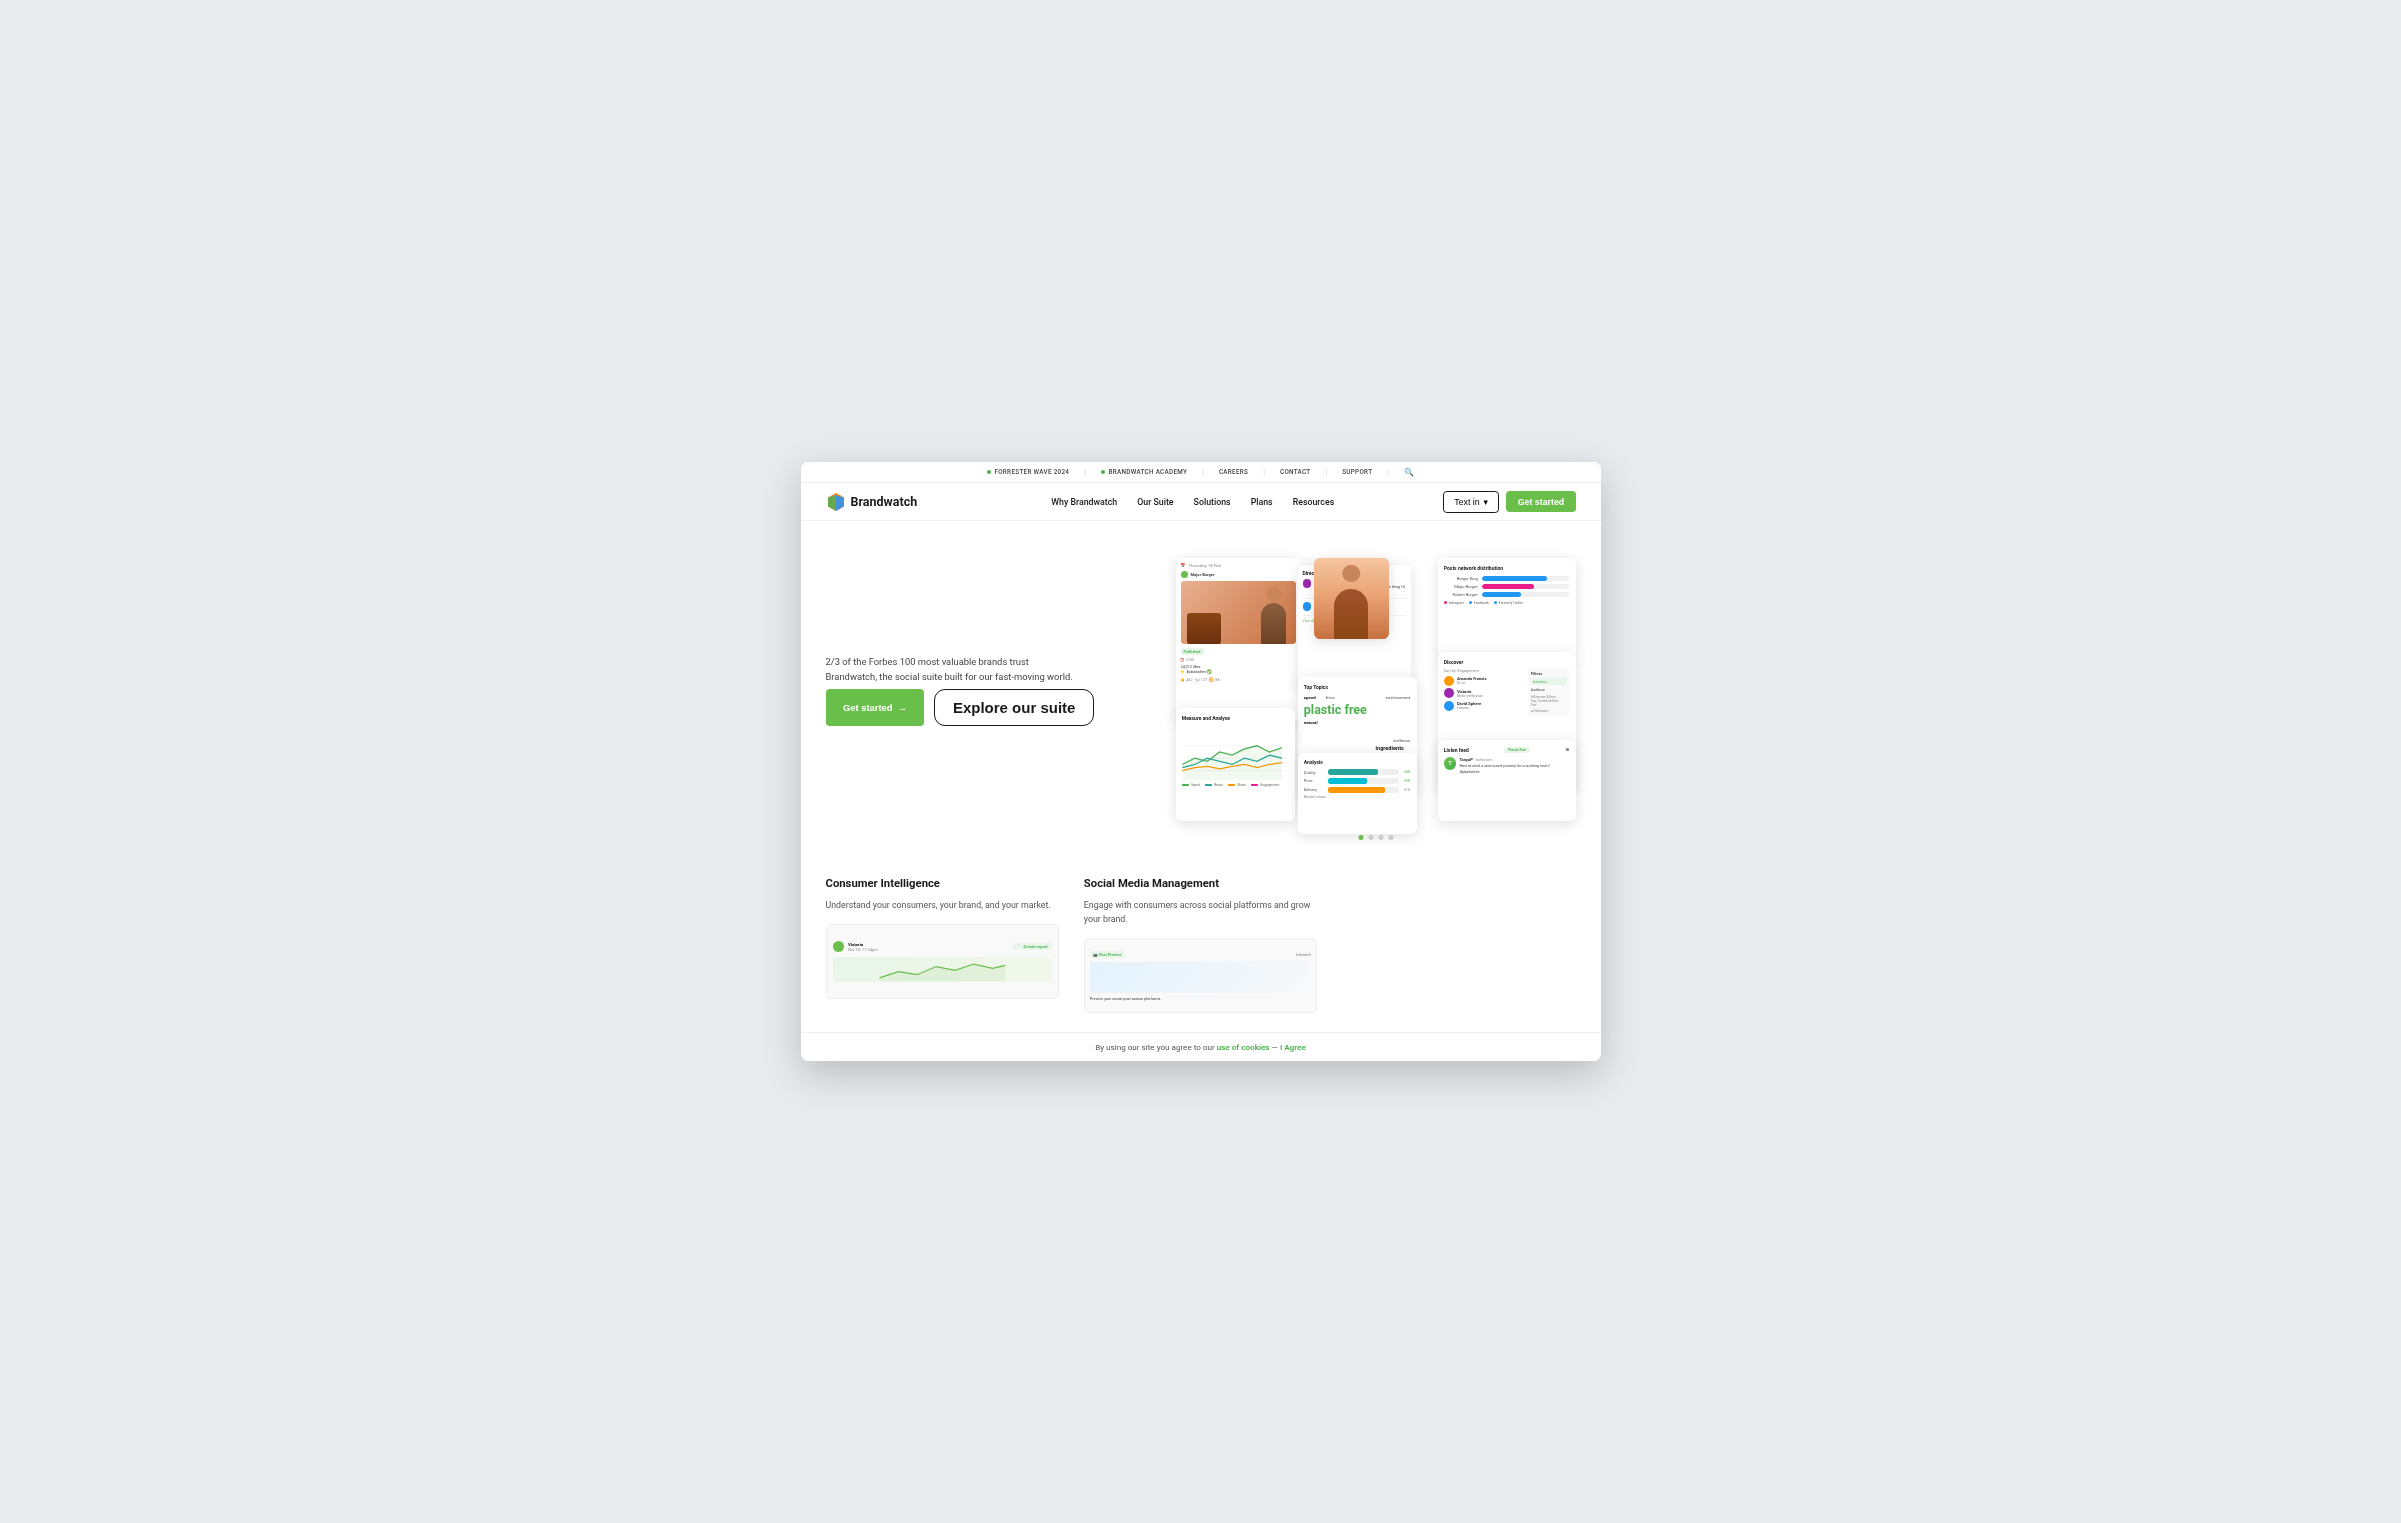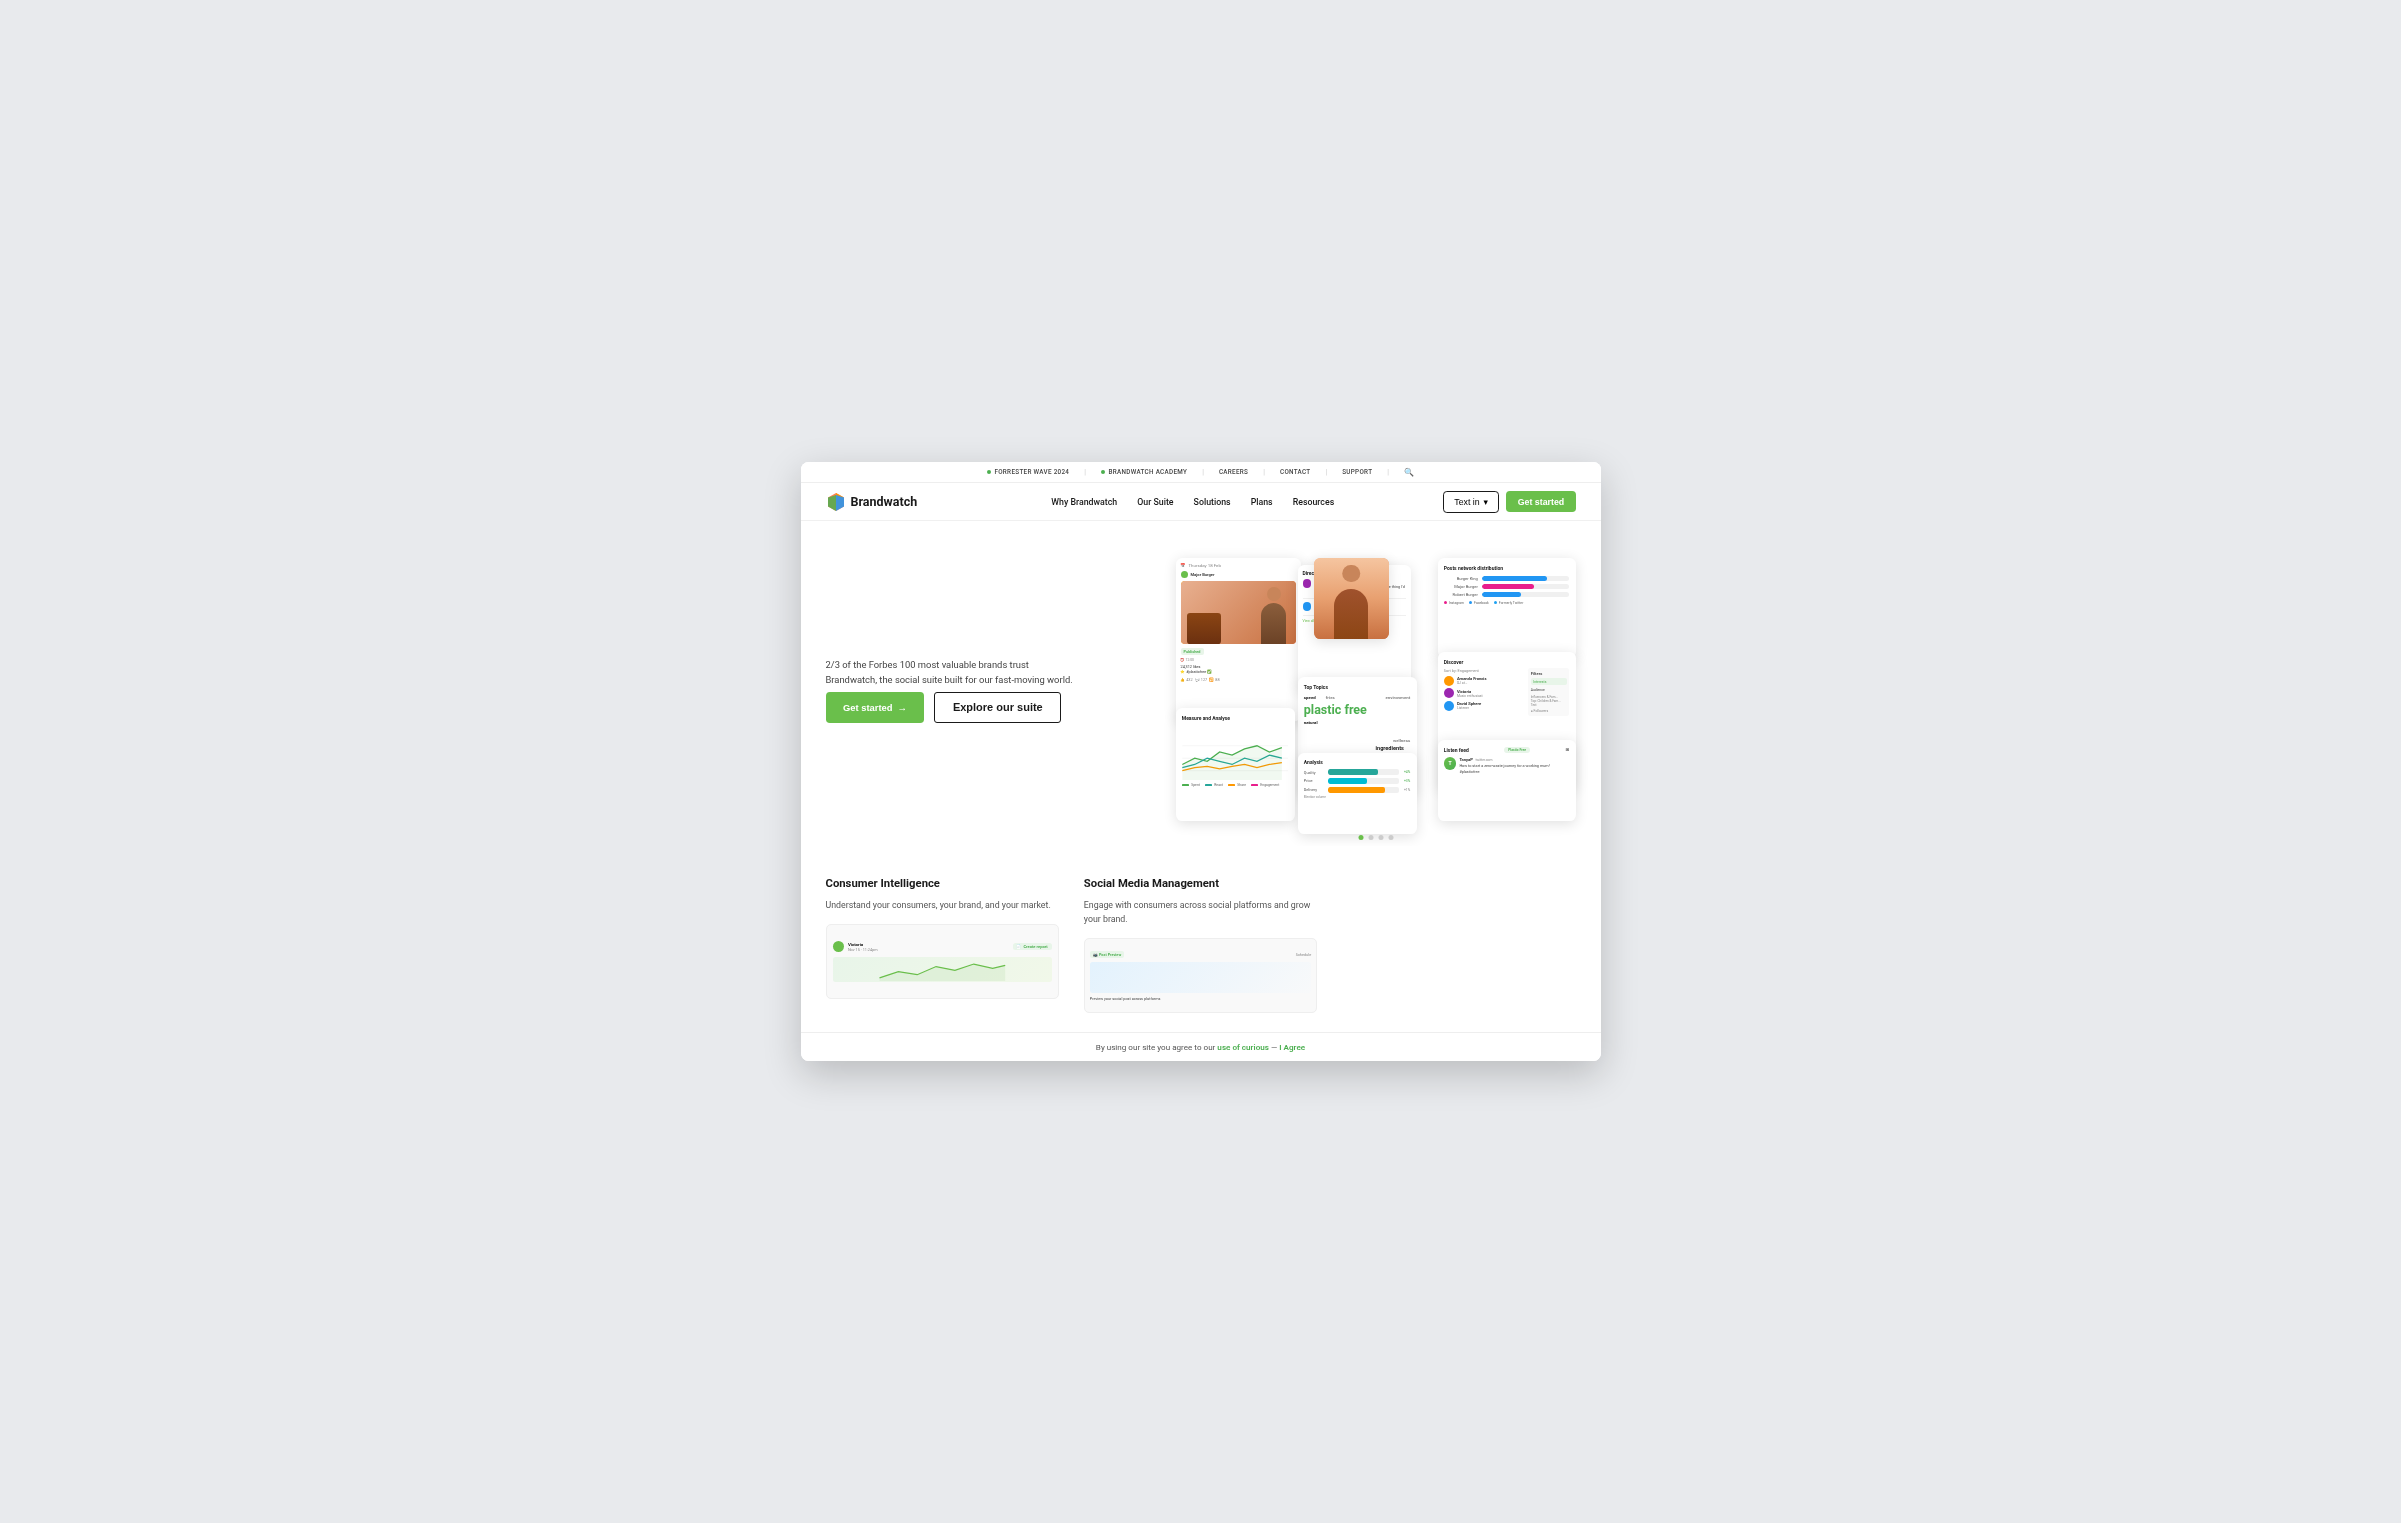--- a/index.html
+++ b/index.html
@@ -190,23 +190,23 @@
       cursor: pointer;
       display: flex;
       align-items: center;
       gap: 5px;
     }
 
     .btn-secondary {
       background: #fff;
       color: #1a1a1a;
       border: 1.3px solid #1a1a1a;
-      border-radius: 3px;
+      border-radius: 11px;
       padding: 8.8px 17.5px;
-      font-size: 11px;
+      font-size: 15px;
       font-weight: 600;
       cursor: pointer;
     }
 
     
     .hero-visual {
       flex: 1;
       position: relative;
       height: 263px;
       margin-left: 25px;
@@ -1121,19 +1121,19 @@
           <div style="font-size:3.8px;color:#444;">Preview your social post across platforms</div>
         </div>
       </div>
     </div>
 
 
   </section>
 
   <div class="cookie-banner">
     <span>By using our site you agree to our </span>
-    <strong><span class="cookie-link">use of curious</span></strong>
+    <strong><span class="cookie-link">use of cookies</span></strong>
     <span> — </span>
     <span class="cookie-link">I Agree</span>
   </div>
 
 </div>
 
 
 </body></html>

